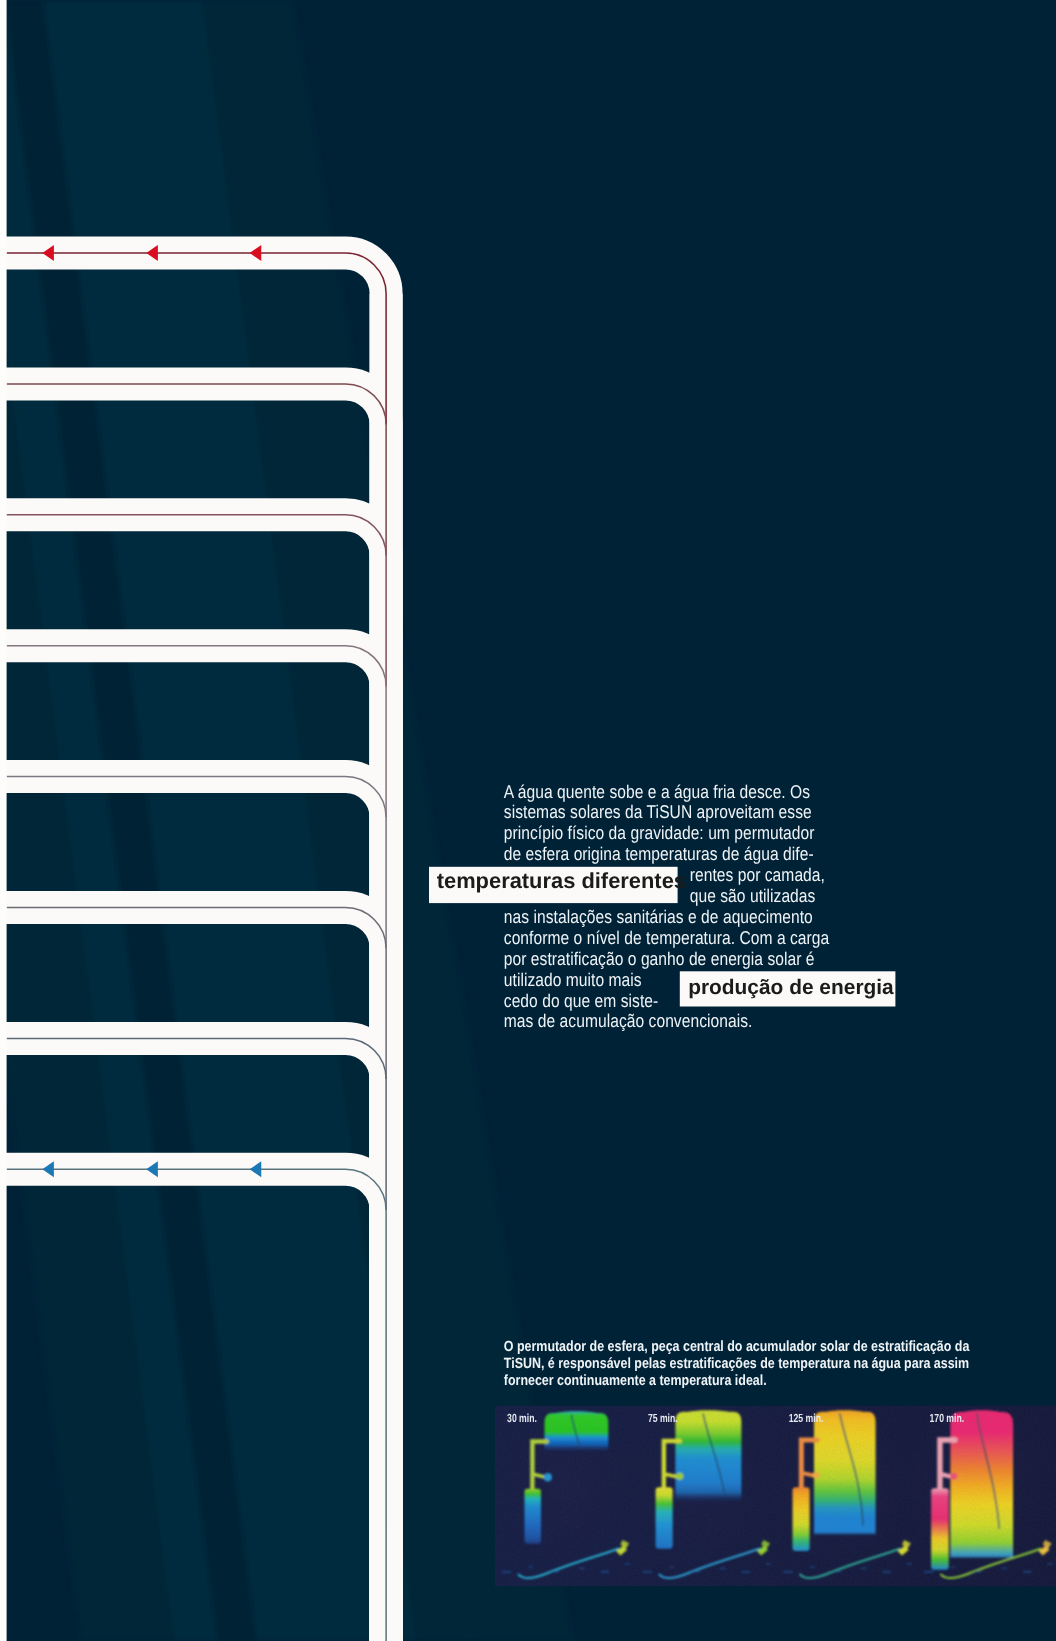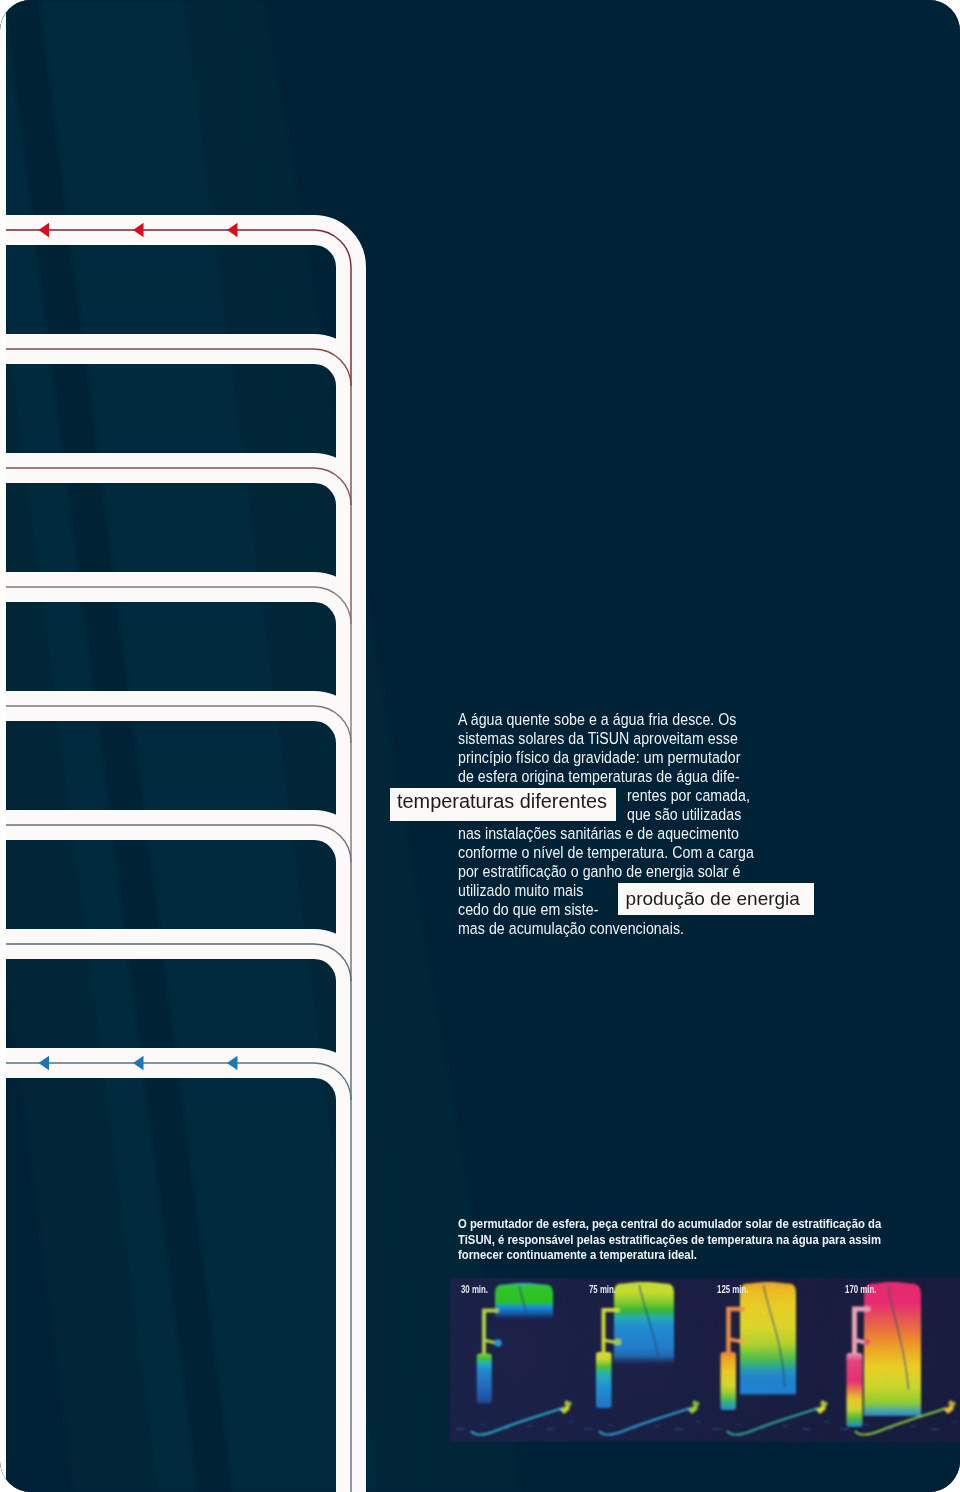--- a/index.html
+++ b/index.html
@@ -1,32 +1,32 @@
 <!DOCTYPE html>
 <html><head>
 <meta charset="utf-8">
 <title>TiSUN</title>
 <style>
   html,body{margin:0;padding:0;}
   body{width:960px;height:1492px;overflow:hidden;background:#ffffff;
        font-family:"Liberation Sans",sans-serif;}
-  .page{position:relative;width:960px;height:1492px;overflow:hidden;background:#002237;border-radius:31px;}
+  .page{position:relative;width:960px;height:1492px;overflow:hidden;background:#002237;}
   .left-margin{position:absolute;left:0;top:0;width:6px;height:1492px;background:#fdfdfb;z-index:60;}
   svg.bg{position:absolute;left:0;top:0;width:960px;height:1492px;}
 
   
   .para{position:absolute;left:0;top:0;width:960px;height:1492px;z-index:20;}
   .pline{position:absolute;color:#eef3f6;font-family:"Liberation Sans",sans-serif;
          font-size:16.8px;line-height:16.8px;white-space:pre;
          transform:scaleX(0.845);transform-origin:left bottom;letter-spacing:0.05px;}
 
   
   .callout{position:absolute;background:#fbfaf8;z-index:30;}
   .callout-text{position:absolute;color:#1b1b1b;white-space:pre;
-           font-family:"Liberation Sans",sans-serif;line-height:1;}
+           font-family:"Liberation Sans",sans-serif;line-height:1;font-weight:bold;}
 
   
   .capline{position:absolute;color:#eef3f6;font-family:"Liberation Sans",sans-serif;
            font-size:13.4px;line-height:13.4px;font-weight:bold;white-space:pre;
            transform:scaleX(0.845);transform-origin:left bottom;z-index:20;}
 </style>
 </head>
 <body>
 
 <div class="page">

